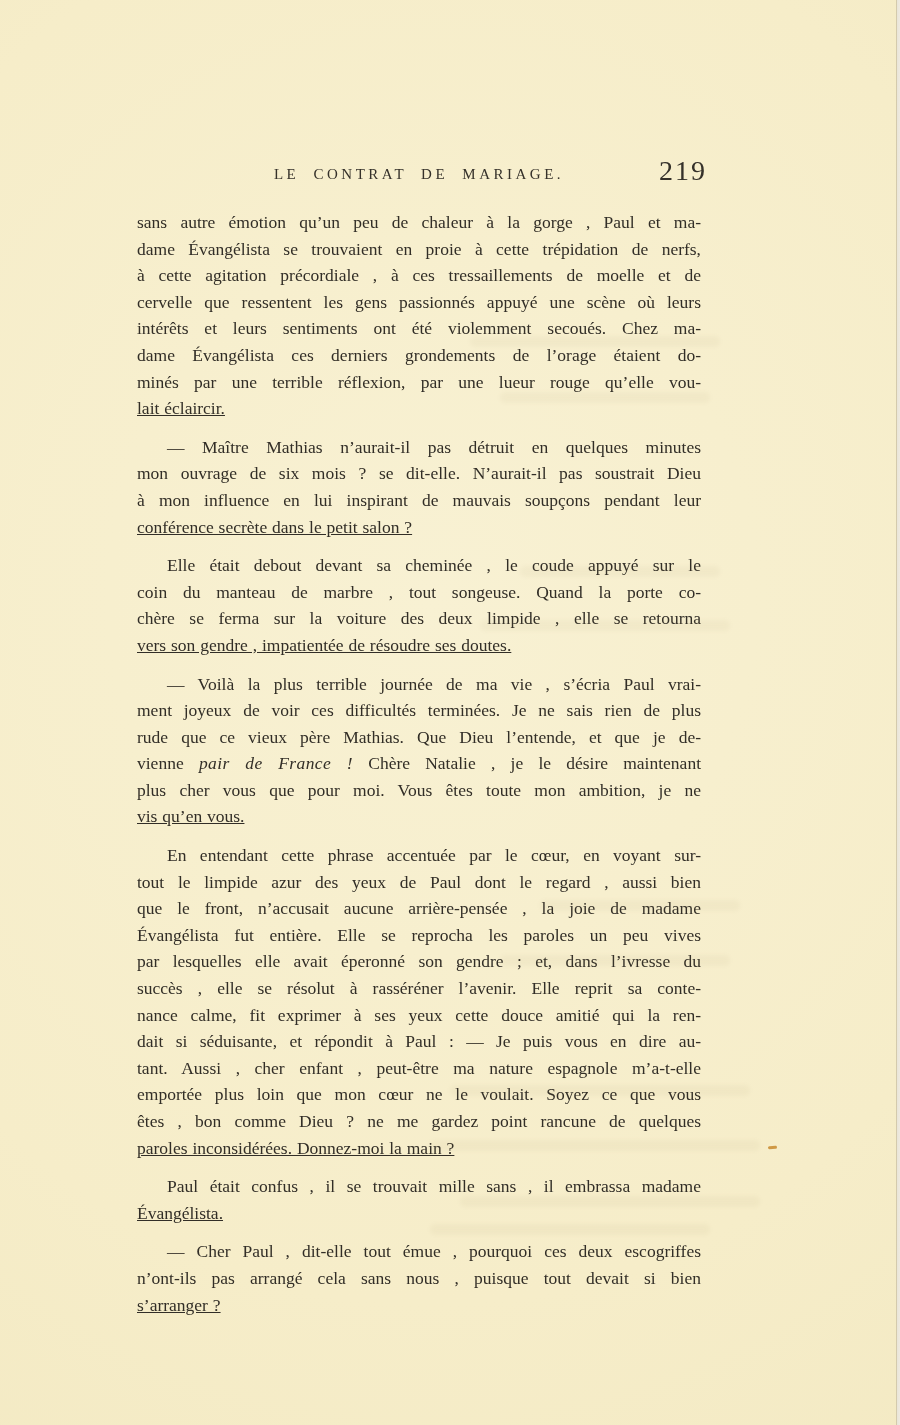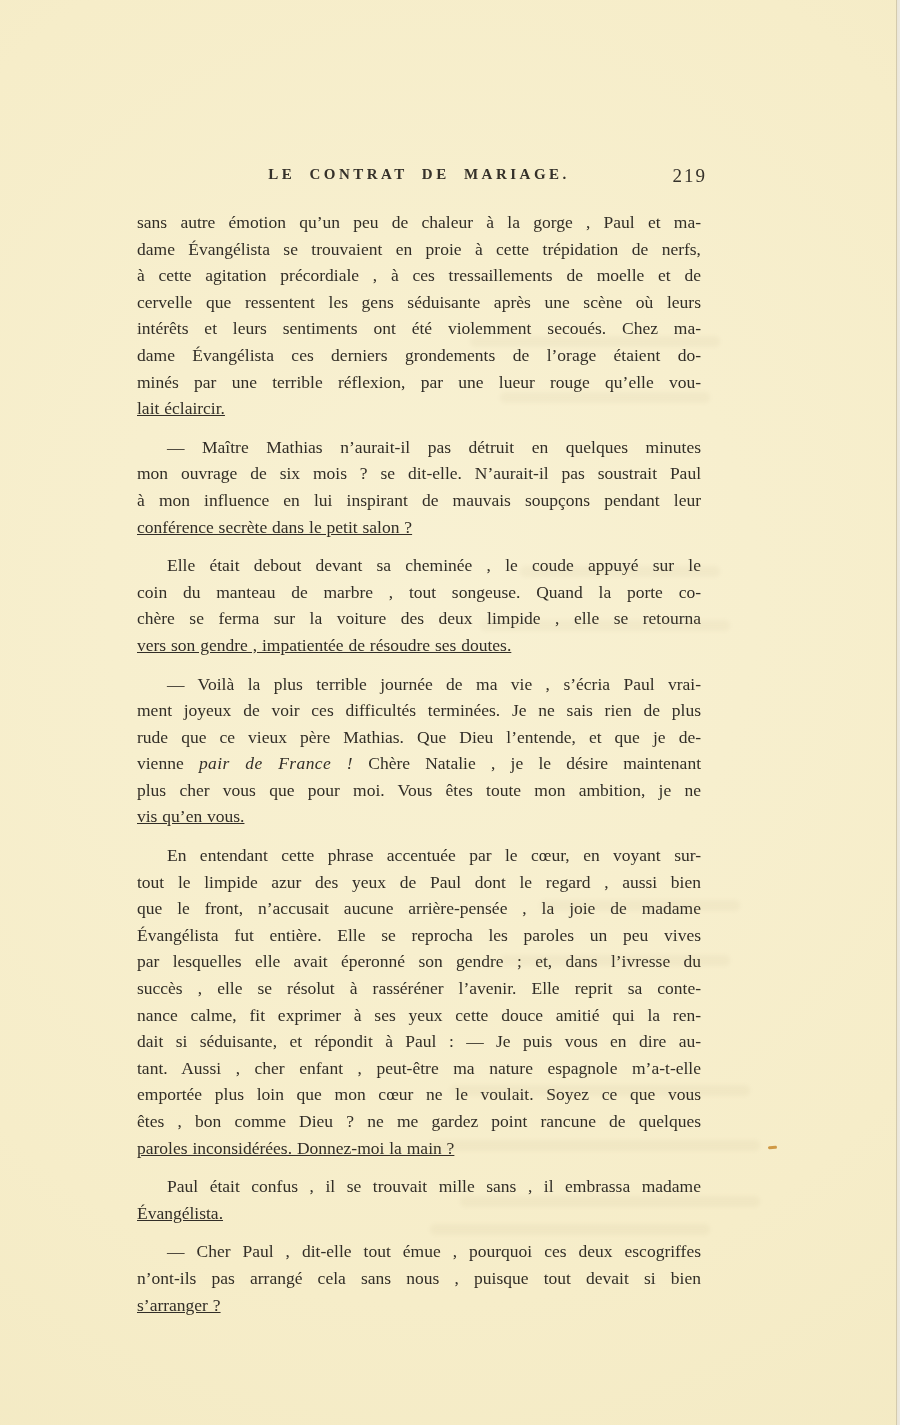--- a/index.html
+++ b/index.html
@@ -21,27 +21,27 @@
     background: linear-gradient(to right, #d9cfae 0, #cfc6ab 1px, #e9e5d8 1px, #eeeae0 100%);
   }
 
   
   .page-header {
     position: absolute; top: 156px; left: 125px; width: 588px; height: 28px;
   }
   .running-title {
     position: absolute; left: 0; right: 0; bottom: 1px;
     text-align: center;
-    font-size: 15px; font-weight: bold;
+    font-size: 15px; font-weight: normal;
     letter-spacing: 3.5px; word-spacing: 7px;
     color: #35312a;
   }
   .page-number {
     position: absolute; right: 6px; bottom: -3px;
-    font-size: 19px; letter-spacing: 2px;
+    font-size: 28px; letter-spacing: 2px;
     color: #35312a;
     text-align: center;
   }
 
   
   .text-block {
     position: absolute; left: 125px; top: 197px; width: 588px;
   }
   .paragraph { margin: 12px; }
   .line {
@@ -81,29 +81,29 @@
   <div class="page-header">
     <div class="running-title">LE CONTRAT DE MARIAGE.</div>
     <div class="page-number">219</div>
   </div>
 
   <div class="text-block">
       <div class="paragraph">
         <div class="line">sans autre émotion qu’un peu de chaleur à la gorge , Paul et ma-</div>
         <div class="line">dame Évangélista se trouvaient en proie à cette trépidation de nerfs,</div>
         <div class="line">à cette agitation précordiale , à ces tressaillements de moelle et de</div>
-        <div class="line">cervelle que ressentent les gens séduisante après une scène où leurs</div>
+        <div class="line">cervelle que ressentent les gens passionnés appuyé une scène où leurs</div>
         <div class="line">intérêts et leurs sentiments ont été violemment secoués. Chez ma-</div>
         <div class="line">dame Évangélista ces derniers grondements de l’orage étaient do-</div>
         <div class="line">minés par une terrible réflexion, par une lueur rouge qu’elle vou-</div>
         <div class="line last">lait éclaircir.</div>
       </div>
       <div class="paragraph">
         <div class="line indent">— Maître Mathias n’aurait-il pas détruit en quelques minutes</div>
-        <div class="line">mon ouvrage de six mois ? se dit-elle. N’aurait-il pas soustrait Paul</div>
+        <div class="line">mon ouvrage de six mois ? se dit-elle. N’aurait-il pas soustrait Dieu</div>
         <div class="line">à mon influence en lui inspirant de mauvais soupçons pendant leur</div>
         <div class="line last">conférence secrète dans le petit salon ?</div>
       </div>
       <div class="paragraph">
         <div class="line indent">Elle était debout devant sa cheminée , le coude appuyé sur le</div>
         <div class="line">coin du manteau de marbre , tout songeuse. Quand la porte co-</div>
         <div class="line">chère se ferma sur la voiture des deux limpide , elle se retourna</div>
         <div class="line last">vers son gendre , impatientée de résoudre ses doutes.</div>
       </div>
       <div class="paragraph">

